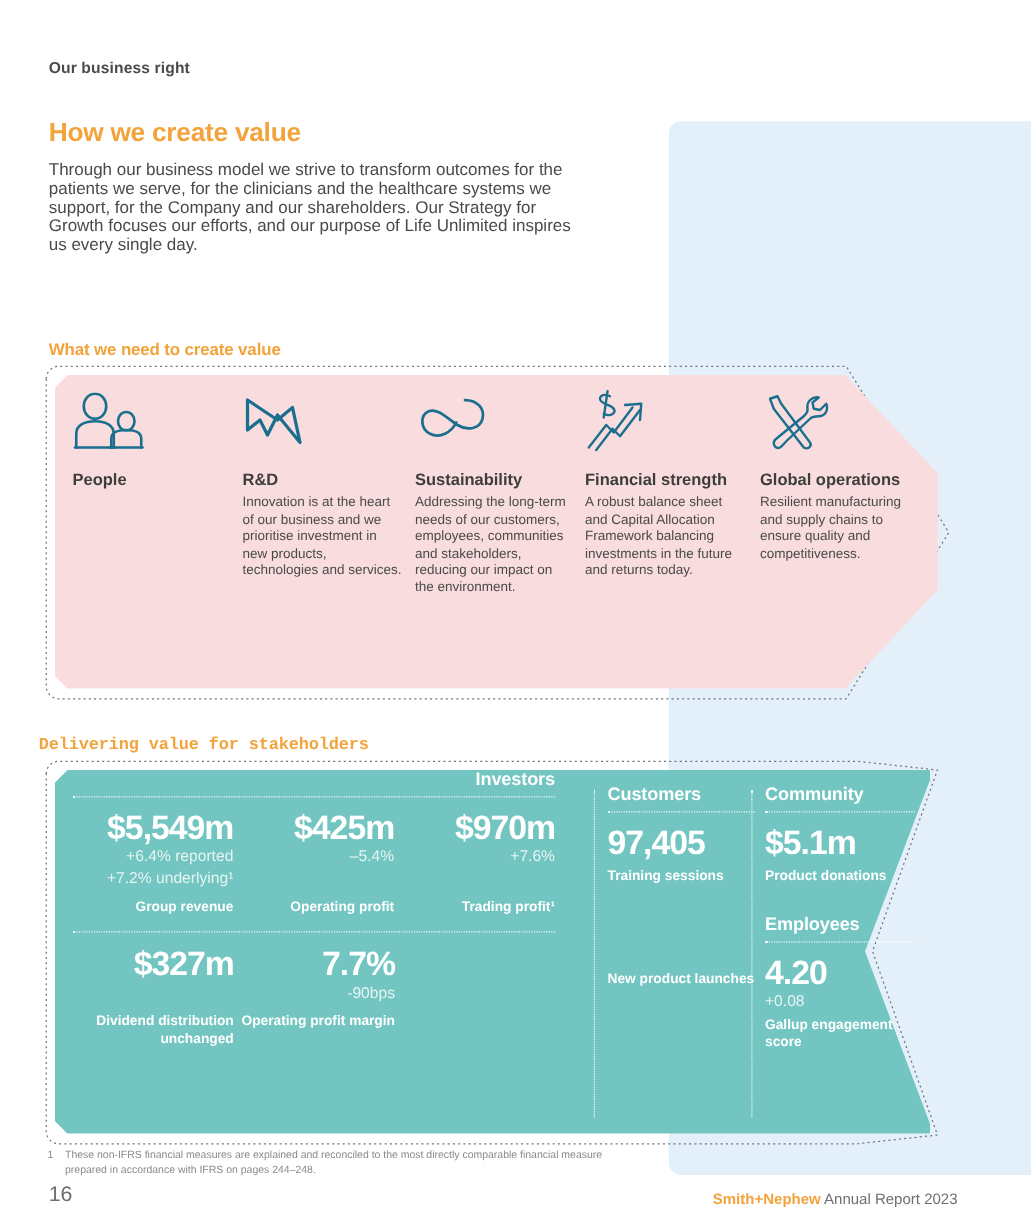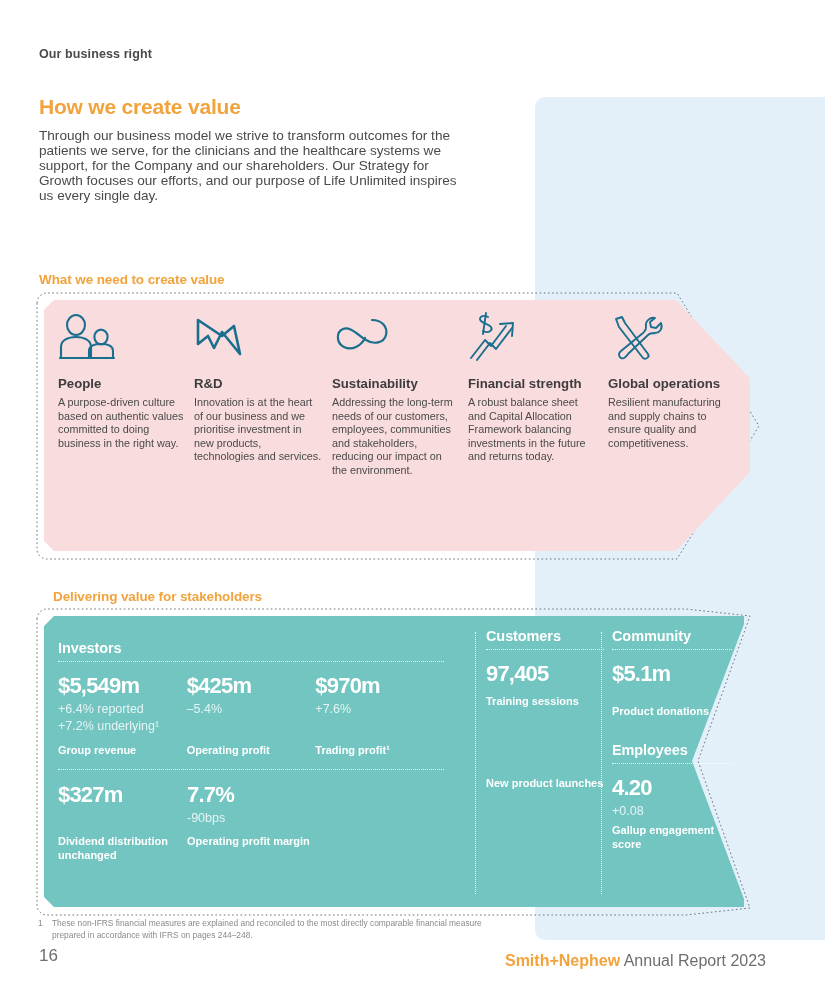--- a/index.html
+++ b/index.html
@@ -61,21 +61,21 @@
 
   
   .section-heading {
     position: absolute;
     font-size: 13.5px;
     font-weight: bold;
     color: #F2A33C;
     letter-spacing: -.1px;
   }
   .sh-needs   { left: 39px; top: 272px; text-align: right; }
-  .sh-deliver { left: 53px; top: 589px; }
+  .sh-deliver { left: 31px; top: 589px; font-family: Liberation Mono, monospace; }
 
   
   .dotted-outline {
     position: absolute;
     pointer-events: none;
   }
   .dotted-outline svg { display: block; }
 
   
   .pink-band {
@@ -161,21 +161,21 @@
     margin-bottom: 0;
   }
 
   .dash-rule {
     border-bottom: 1px dotted rgba(255,255,255,.85);
     height: 1px;
     margin-bottom: 9px;
   }
 
   .metric-big {
-    font-size: 22px;
+    font-size: 27px;
     font-weight: bold;
     letter-spacing: -.8px;
     line-height: 30px;
     color: #ffffff;
   }
   .metric-delta {
     font-size: 12.5px;
     line-height: 15.5px;
     color: rgba(255,255,255,.82);
     font-weight: normal;
@@ -184,22 +184,23 @@
   .metric-label {
     font-size: 11px;
     line-height: 13.5px;
     font-weight: bold;
     color: #ffffff;
   }
 
   
   .teal-left {
     position: absolute;
-    left: 14px; top: 24px;
+    left: 14px; top: 0;
     width: 386px;
+    text-align: right;
   }
   .inv-row { display: flex; }
   .inv-cell { width: 129px; }
   .inv-cell.c2, .inv-cell.c3 { padding-left: 0; }
 
   .col-customers {
     position: absolute;
     left: 442px; top: 12px;
     width: 118px;
   }
@@ -237,21 +238,21 @@
     position: absolute;
     left: 39px;
     top: 946px;
     font-size: 17px;
     color: #6E6E6E;
   }
   .footer-right {
     position: absolute;
     right: 59px;
     top: 952px;
-    font-size: 16px;
+    font-size: 12px;
     color: #6E6E6E;
     white-space: nowrap;
   }
   .brand { color: #F2A33C; font-weight: bold; }
 </style>
 </head>
 <body>
 
 <div id="page">
 
@@ -280,21 +281,20 @@
             <ellipse cx="18" cy="11" rx="9" ry="10"></ellipse>
             <path d="M3,44 L3,33 C3,26 10,23 18,23 C26,23 33,26 33,33 L33,44"></path>
             <ellipse cx="43" cy="23" rx="6.6" ry="7.4"></ellipse>
             <path d="M31,44 L31,37 C31,32 36,30 43,30 C50,30 55,32 55,37 L55,44"></path>
             <path d="M2,44 L34,44"></path>
             <path d="M30,44 L56,44"></path>
           </g>
         </svg>
       </div>
       <div class="pillar-title">People</div>
-      <div class="pillar-body">A purpose-driven culture based on authentic values committed to doing business in the right way.</div>
     </div>
 
     <div class="pillar">
       <div class="pillar-icon">
         <svg width="54" height="48" viewBox="0 0 54 48">
           <g fill="none" stroke="#1A6E8E" stroke-width="2.6" stroke-linecap="round" stroke-linejoin="round">
             <path d="M4,6 L4,30 L14,22 L20,34 L28,18 L46,40 L40,12 L28,22 Z"></path>
           </g>
         </svg>
       </div>
@@ -418,21 +418,21 @@
         <div class="metric-label" style="margin-top:6px;">New product launches</div>
       </div>
     </div>
 
     <div class="col-community">
       <div class="grp-head">Community</div>
       <div class="dash-rule"></div>
 
       <div>
         <div class="metric-big">$5.1m</div>
-        <div class="metric-label" style="margin-top:16px;">Product donations</div>
+        <div class="metric-label" style="margin-top:6px;">Product donations</div>
       </div>
 
       <div style="height:23px;"></div>
 
       <div class="grp-head">Employees</div>
       <div class="dash-rule"></div>
 
       <div>
         <div class="metric-big">4.20</div>
         <div class="metric-delta">+0.08</div>

